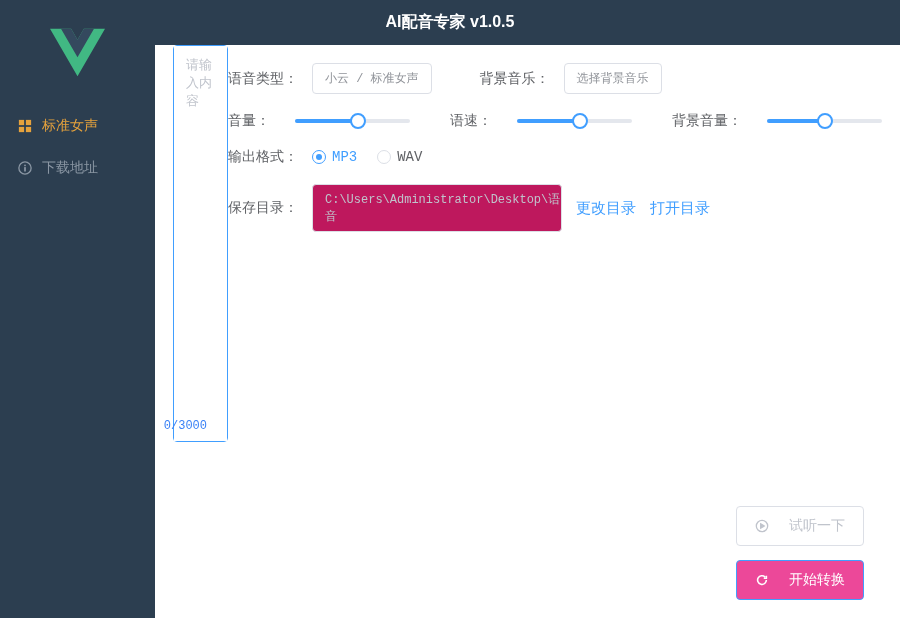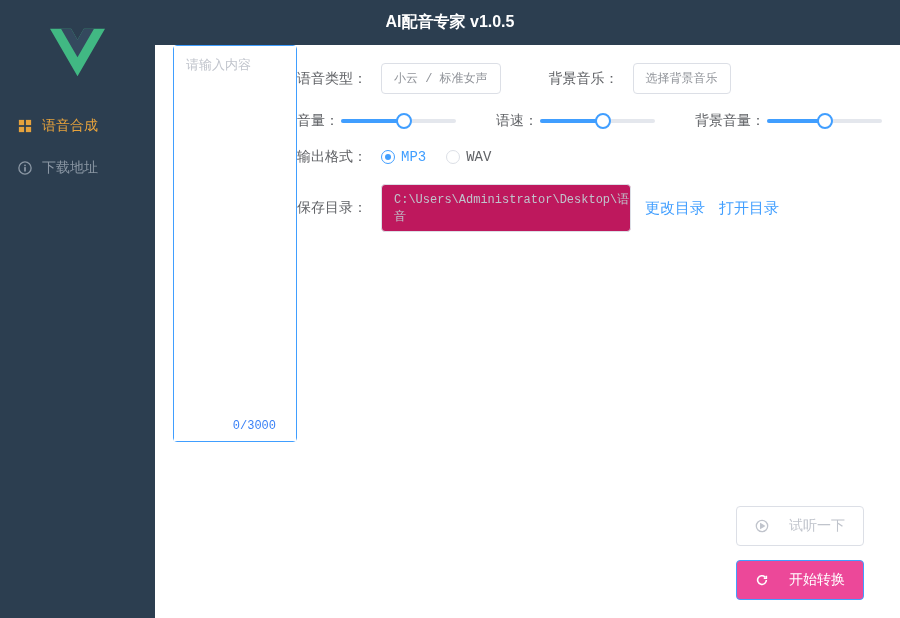--- a/index.html
+++ b/index.html
@@ -16,21 +16,21 @@
 .nav-icon { width: 14px; height: 14px; display: inline-flex; align-items: center; justify-content: center; }
 .main { flex: 1; background: #fff; padding: 0 18px 0; overflow: hidden; display: flex; flex-direction: row; font-family: Liberation Mono, monospace; }
 .textarea-wrap { border: 1px solid #409eff; border-radius: 4px; height: 397px; position: relative; }
 .textarea { width: 100%; height: 100%; border: none; padding: 10px 12px; font-size: 13px; resize: none; outline: none; color: #333; font-family: inherit; }
 .textarea::placeholder { color: #c0c4cc; }
 .char-count { position: absolute; bottom: 8px; right: 20px; color: #3b82f6; font-size: 12px; }
 .controls { padding: 18px 0 0; font-size: 14px; color: #606266; }
 .row { display: flex; align-items: center; margin-bottom: 18px; gap: 14px; }
 .label { color: #606266; white-space: nowrap; font-size: 14px; }
 .select-box { border: 1px solid #dcdfe6; border-radius: 4px; padding: 6px 12px; font-size: 12px; color: #909399; cursor: pointer; min-width: 95px; text-align: center; }
-.slider-group { display: flex; align-items: center; gap: 2px; }
+.slider-group { display: flex; align-items: center; gap: 25px; }
 .slider { width: 115px; height: 4px; background: #e4e7ed; border-radius: 2px; position: relative; cursor: pointer; }
 .slider-fill { position: absolute; left: 0; top: 0; height: 100%; background: #409eff; border-radius: 2px; }
 .slider-thumb { position: absolute; top: 50%; transform: translate(-50%, -50%); width: 16px; height: 16px; background: #fff; border: 2px solid #409eff; border-radius: 50%; }
 .radio-group { display: flex; gap: 20px; align-items: center; }
 .radio { display: flex; align-items: center; gap: 6px; cursor: pointer; }
 .radio-circle { width: 14px; height: 14px; border: 1px solid #dcdfe6; border-radius: 50%; display: flex; align-items: center; justify-content: center; }
 .radio.checked .radio-circle { border-color: #409eff; }
 .radio.checked .radio-circle::after { content: ''; width: 6px; height: 6px; background: #409eff; border-radius: 50%; }
 .radio.checked .radio-label { color: #409eff; }
 .radio-label { font-size: 14px; color: #606266; }
@@ -59,21 +59,21 @@
     </div>
     <div class="nav-item active">
       <span class="nav-icon">
         <svg viewBox="0 0 16 16" width="14" height="14" fill="currentColor">
             <rect x="1" y="1" width="6" height="6"></rect>
             <rect x="9" y="1" width="6" height="6"></rect>
             <rect x="1" y="9" width="6" height="6"></rect>
             <rect x="9" y="9" width="6" height="6"></rect>
           </svg>
       </span>
-      <span>语音合成</span>
+      <span>标准女声</span>
     </div>
     <div class="nav-item">
       <span class="nav-icon">
         <svg viewBox="0 0 16 16" width="14" height="14" fill="currentColor">
             <circle cx="8" cy="8" r="7" fill="none" stroke="currentColor" stroke-width="1.5"></circle>
             <circle cx="8" cy="5" r="1"></circle>
             <rect x="7" y="7" width="2" height="5"></rect>
           </svg>
       </span>
       <span>下载地址</span>

